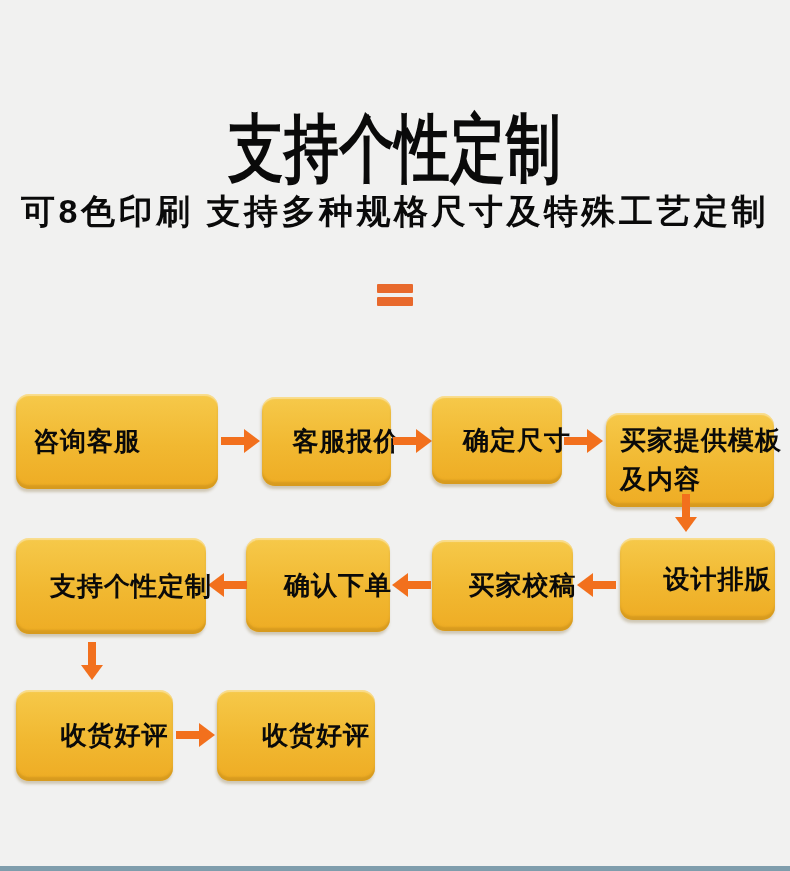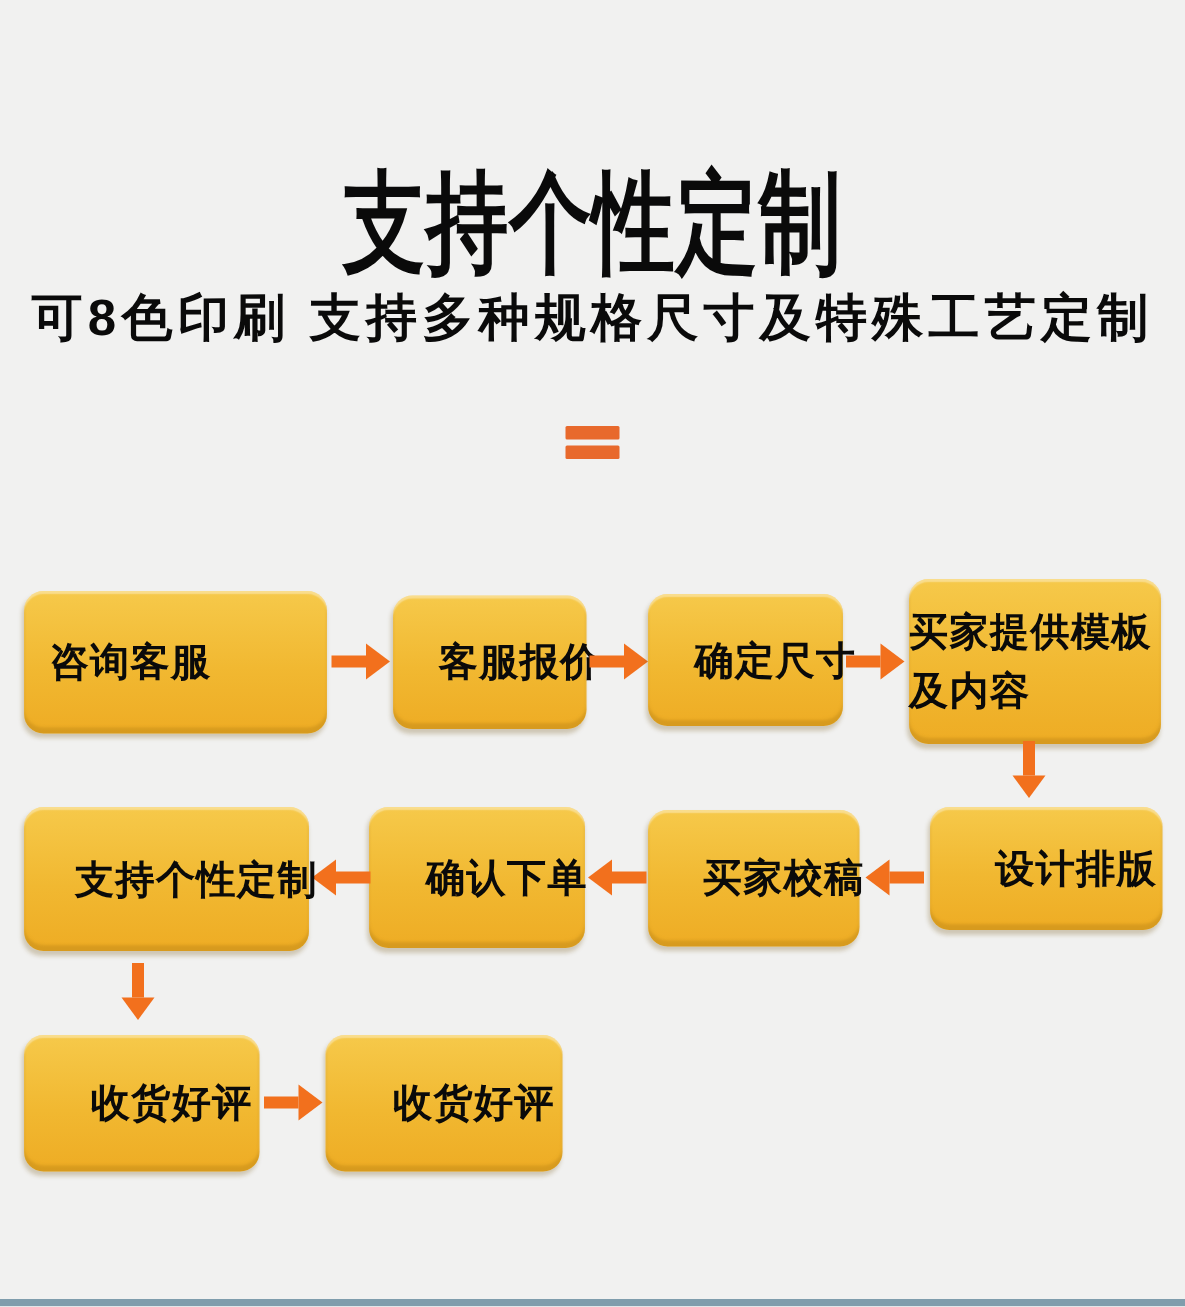--- a/index.html
+++ b/index.html
@@ -28,21 +28,21 @@
        background:linear-gradient(180deg,var(--box-top) 0%,#f1b831 55%,var(--box-bottom) 100%);
        box-shadow:inset 0 2px 1px rgba(255,255,255,.38),
                   inset 0 -4px 2px rgba(196,140,26,.55),
                   -1px 3px 3px rgba(120,90,25,.28);
        display:flex;flex-direction:column;justify-content:center;align-items:center;
        font-size:26px;font-weight:600;color:var(--text);line-height:39px;letter-spacing:1px;white-space:nowrap;padding-left:40px;}
   .align-left{align-items:flex-start;padding-left:17px;}
   .b1 {left:16px; top:394px;width:202px;height:95px;justify-content:center;}
   .b2 {left:262px;top:397px;width:129px;height:89px;}
   .b3 {left:432px;top:396px;width:130px;height:88px;}
-  .b4 {left:606px;top:386px;width:168px;height:110px;padding-left:0;}
+  .b4 {left:606px;top:413px;width:168px;height:94px;padding-left:14px;}
   .b5 {left:620px;top:538px;width:155px;height:82px;}
   .b6 {left:432px;top:540px;width:141px;height:91px;}
   .b7 {left:246px;top:538px;width:144px;height:94px;}
   .b8 {left:16px; top:538px;width:190px;height:96px;}
   .b9 {left:16px; top:690px;width:157px;height:91px;}
   .b10{left:217px;top:690px;width:158px;height:91px;}
 
   
   .arrow{position:absolute;display:flex;align-items:center;}
   .arrow .shaft{display:block;background:var(--arrow);}

